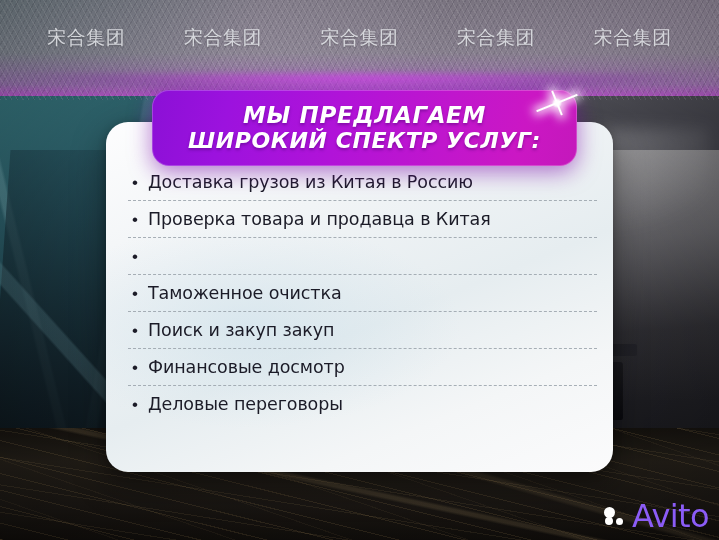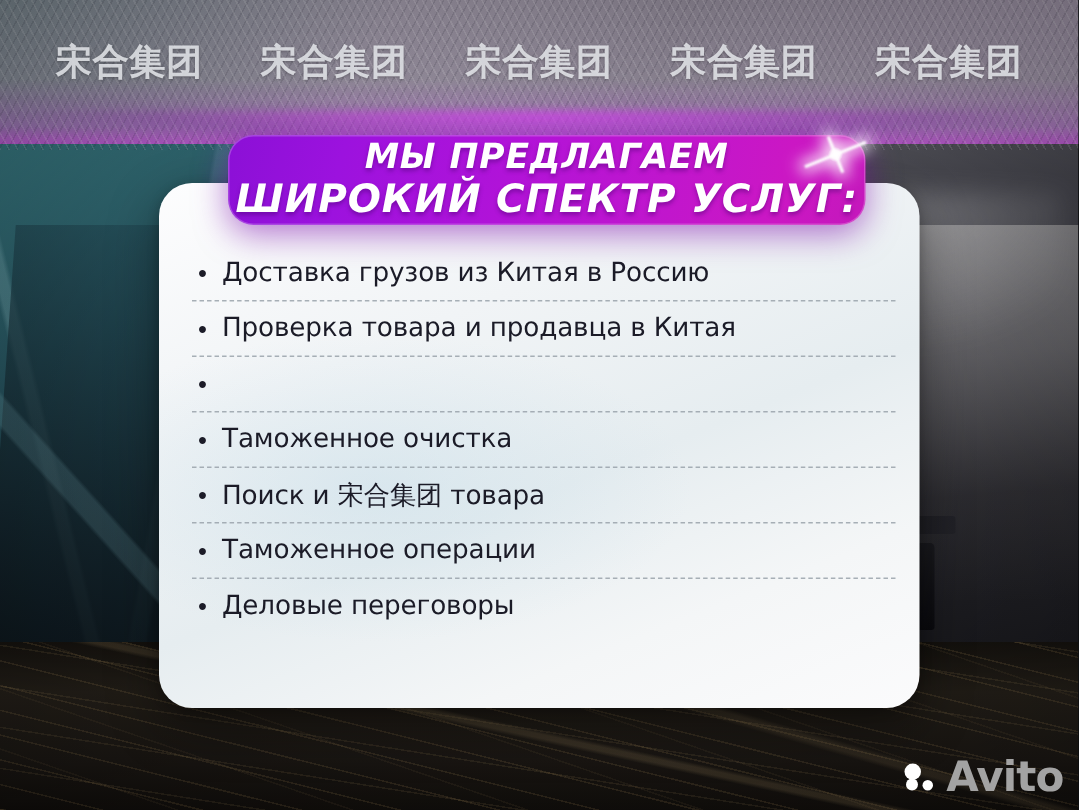--- a/index.html
+++ b/index.html
@@ -163,22 +163,22 @@
     left: 0; right: 0; top: 25px;
     display: flex;
     justify-content: space-around;
     align-items: center;
     padding: 0 18px;
     box-sizing: border-box;
     z-index: 5;
   }
   .watermark-item {
     font-family: "DejaVu Sans", "Liberation Sans", sans-serif;
-    font-size: 24px;
-    font-weight: 700;
+    font-size: 19px;
+    font-weight: 400;
     letter-spacing: .5px;
     color: rgba(236,238,242,.82);
     text-shadow: 0 1px 2px rgba(0,0,0,.25);
     white-space: nowrap;
   }
 
   
   .card {
     position: absolute;
     left: 106px; top: 122px;
@@ -193,21 +193,21 @@
     position: absolute;
     inset: 0;
     background: radial-gradient(ellipse 60% 42% at 28% 58%, rgba(196,220,232,.45), transparent 70%);
     pointer-events: none;
   }
 
   
   .banner {
     position: absolute;
     left: 152px; top: 90px;
-    width: 425px; height: 60px;
+    width: 425px; height: 76px;
     border-radius: 17px;
     background: linear-gradient(104deg, #8b10d6 0%, #9c12de 18%, #b113d8 44%, #c016cd 68%, #cb17c4 86%, #c418bb 100%);
     box-shadow: 0 6px 22px rgba(120,10,170,.55), inset 0 0 0 1px rgba(255,255,255,.22);
     z-index: 12;
     display: flex;
     flex-direction: column;
     align-items: center;
     justify-content: center;
     text-align: center;
   }
@@ -215,21 +215,21 @@
     color: #ffffff;
     font-family: "DejaVu Sans", "Liberation Sans", sans-serif;
     font-weight: 700;
     font-style: italic;
     letter-spacing: .6px;
     line-height: 1.0;
     text-shadow: 0 2px 3px rgba(70,0,110,.45);
     white-space: nowrap;
   }
   .banner-line.l1 { font-size: 23px; margin-bottom: 3px; }
-  .banner-line.l2 { font-size: 26px; }
+  .banner-line.l2 { font-size: 22px; }
   .banner-flare {
     position: absolute;
     left: 382px; top: -10px;
     width: 46px; height: 46px;
     pointer-events: none;
     z-index: 2;
   }
   .banner-flare::before,
   .banner-flare::after {
     content: "";
@@ -311,23 +311,23 @@
   .avito-dots i {
     position: absolute;
     border-radius: 50%;
     background: #ffffff;
     display: block;
   }
   .avito-dots i:nth-child(1) { width: 11px; height: 11px; left: 0;  top: 1px; }
   .avito-dots i:nth-child(2) { width: 8px;  height: 8px;  left: 1px; top: 11px; }
   .avito-dots i:nth-child(3) { width: 7px;  height: 7px;  left: 12px; top: 12px; }
   .avito-word {
-    color: #a3a3a3;
-    font-size: 28px;
-    font-weight: 700;
+    color: #8b5cf6;
+    font-size: 32px;
+    font-weight: 400;
     letter-spacing: -0.6px;
     line-height: 1;
     font-family: "DejaVu Sans", "Liberation Sans", sans-serif;
   }
 </style>
 </head>
 <body>
 
 <div id="stage">
 
@@ -389,27 +389,27 @@
       <div class="service-sep"></div>
 
       <div class="service-item">
         <span class="service-bullet">•</span>
         <span class="service-text">Таможенное очистка</span>
       </div>
       <div class="service-sep"></div>
 
       <div class="service-item">
         <span class="service-bullet">•</span>
-        <span class="service-text">Поиск и 宋合集团 товара</span>
-      </div>
-      <div class="service-sep"></div>
-
-      <div class="service-item">
-        <span class="service-bullet">•</span>
-        <span class="service-text">Таможенное операции</span>
+        <span class="service-text">Поиск и закуп закуп</span>
+      </div>
+      <div class="service-sep"></div>
+
+      <div class="service-item">
+        <span class="service-bullet">•</span>
+        <span class="service-text">Финансовые досмотр</span>
       </div>
       <div class="service-sep"></div>
 
       <div class="service-item">
         <span class="service-bullet">•</span>
         <span class="service-text">Деловые переговоры</span>
       </div>
 
     </div>
   </div>

